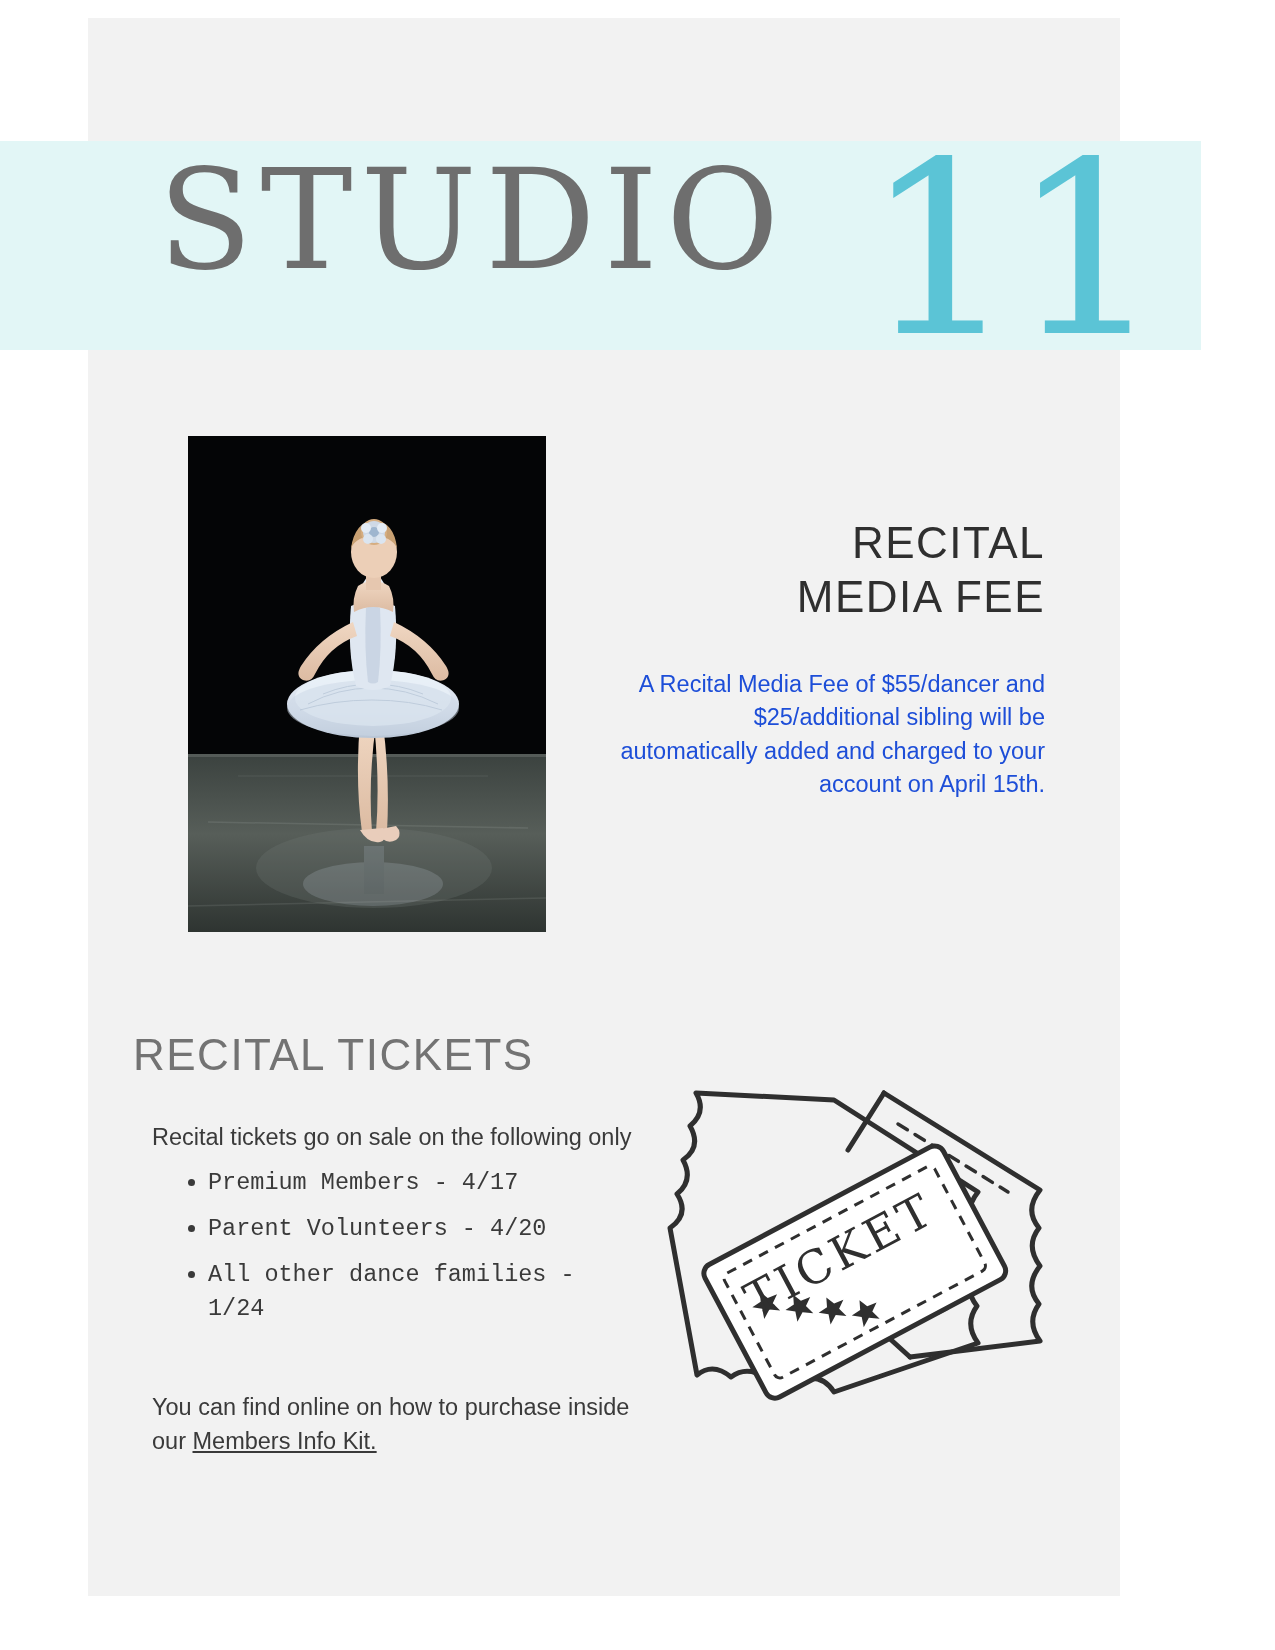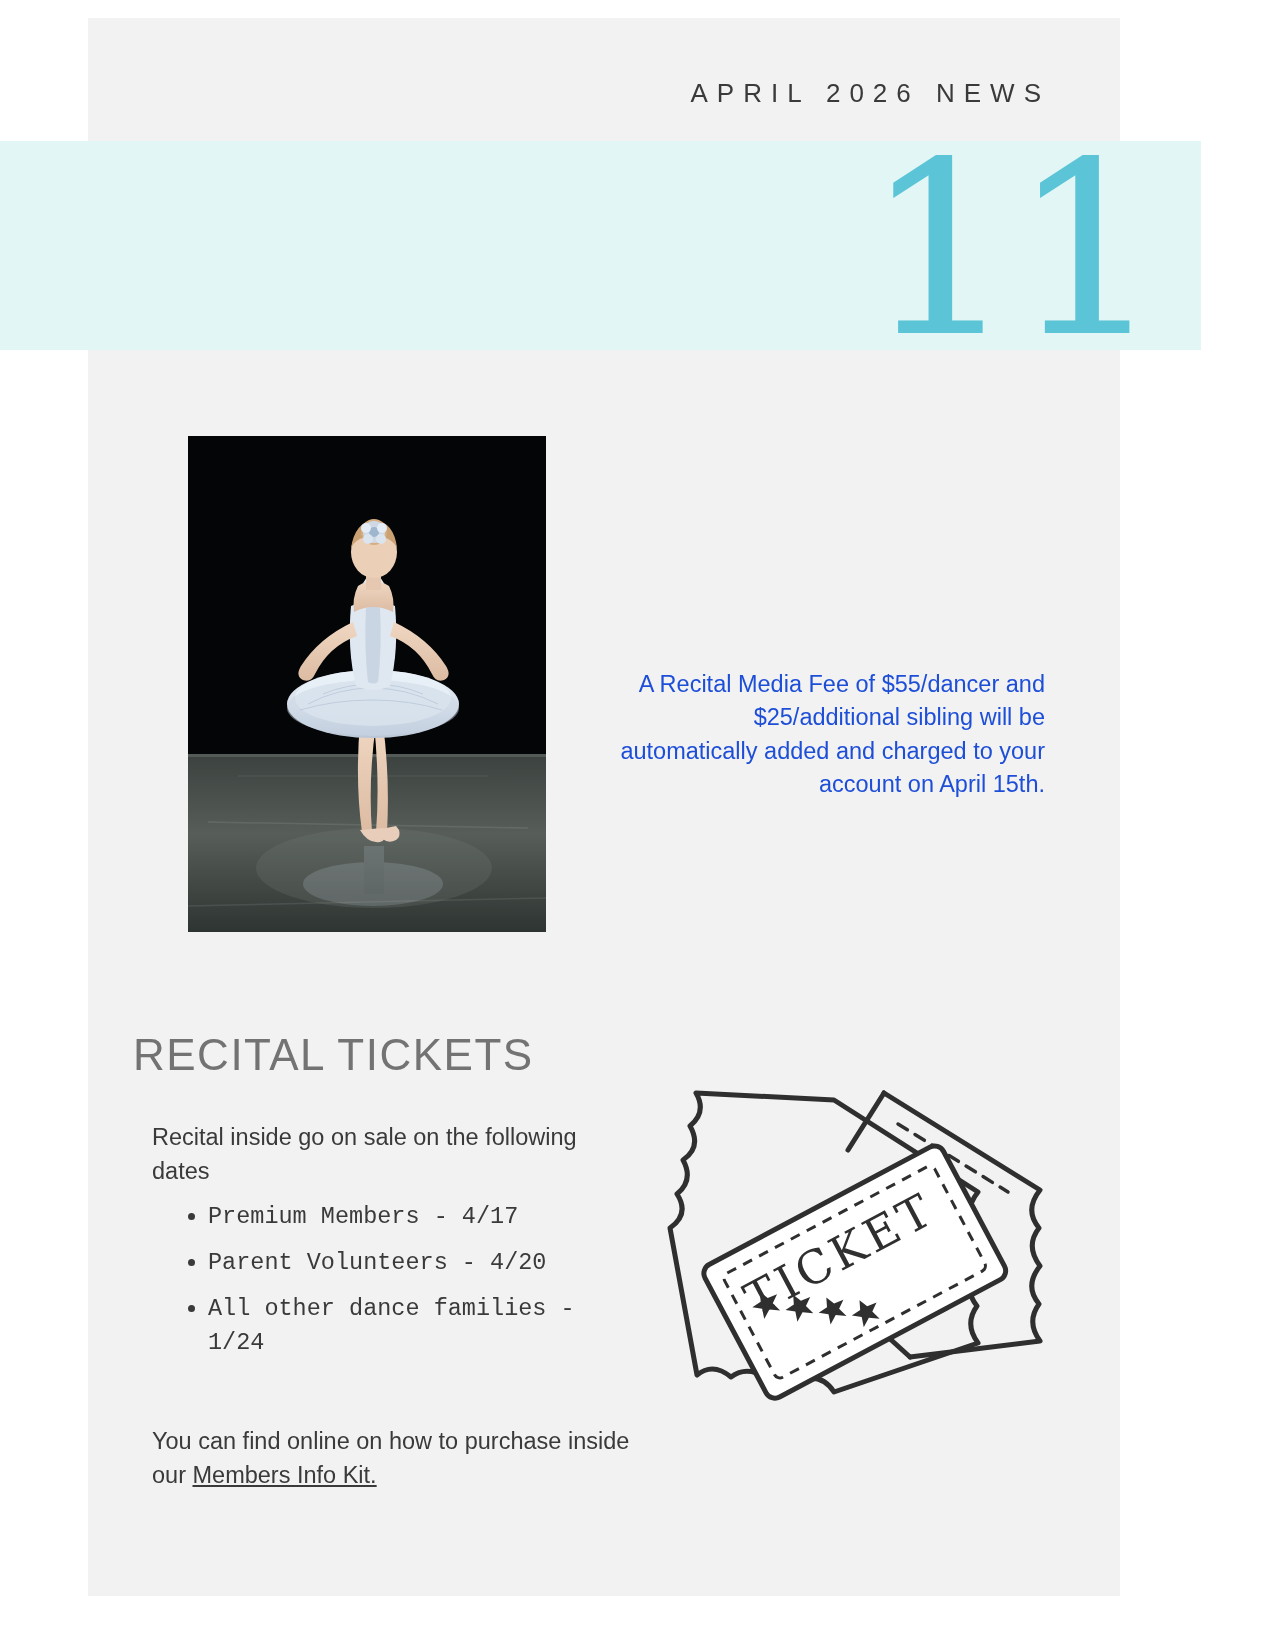--- a/index.html
+++ b/index.html
@@ -163,25 +163,25 @@
     height: 390px;
   }
 </style>
 </head>
 <body>
 
 <div class="page">
 
   <div class="content-panel"></div>
 
-  <div class="eyebrow">APRIL 2026 NEWS</div>
 
   <div class="logo-band"></div>
 
   <div class="logo-wrap">
+    <div class="logo-studio">STUDIO</div>
     <div class="logo-17">11</div>
   </div>
 
   <div class="photo">
     <svg width="358" height="496" viewBox="0 0 358 496" xmlns="http://www.w3.org/2000/svg">
       <defs>
         <linearGradient id="floorGrad" x1="0" y1="0" x2="0" y2="1">
           <stop offset="0%" stop-color="#3b423f"></stop>
           <stop offset="45%" stop-color="#575e59"></stop>
           <stop offset="100%" stop-color="#2e3431"></stop>
@@ -245,27 +245,31 @@
       <circle cx="193" cy="103" r="5" fill="#dbe5f0"></circle>
 
       <g opacity="0.18">
         <ellipse cx="185" cy="448" rx="70" ry="22" fill="#cfd9e6"></ellipse>
         <rect x="176" y="410" width="20" height="48" fill="#b9c6d6"></rect>
       </g>
       <rect x="0" y="0" width="358" height="496" fill="none" stroke="#000" stroke-width="0"></rect>
     </svg>
   </div>
 
+  <div class="media-heading">
+    <div>RECITAL</div>
+    <div>MEDIA FEE</div>
+  </div>
 
   <div class="media-body">A Recital Media Fee of $55/dancer and $25/additional sibling will be automatically added and charged to your account on April 15th.</div>
 
   <div class="tickets-heading">RECITAL TICKETS</div>
 
   <div class="tickets-body">
-    <p>Recital inside go on sale on the following dates</p>
+    <p>Recital tickets go on sale on the following only</p>
     <ul>
       <li>Premium Members - 4/17</li>
       <li>Parent Volunteers - 4/20</li>
       <li>All other dance families - 1/24</li>
     </ul>
     <div class="spacer"></div>
     <div class="spacer"></div>
     <p><span>You can find online on how to purchase inside our </span><span class="link-underline">Members Info Kit.</span></p>
   </div>
 

